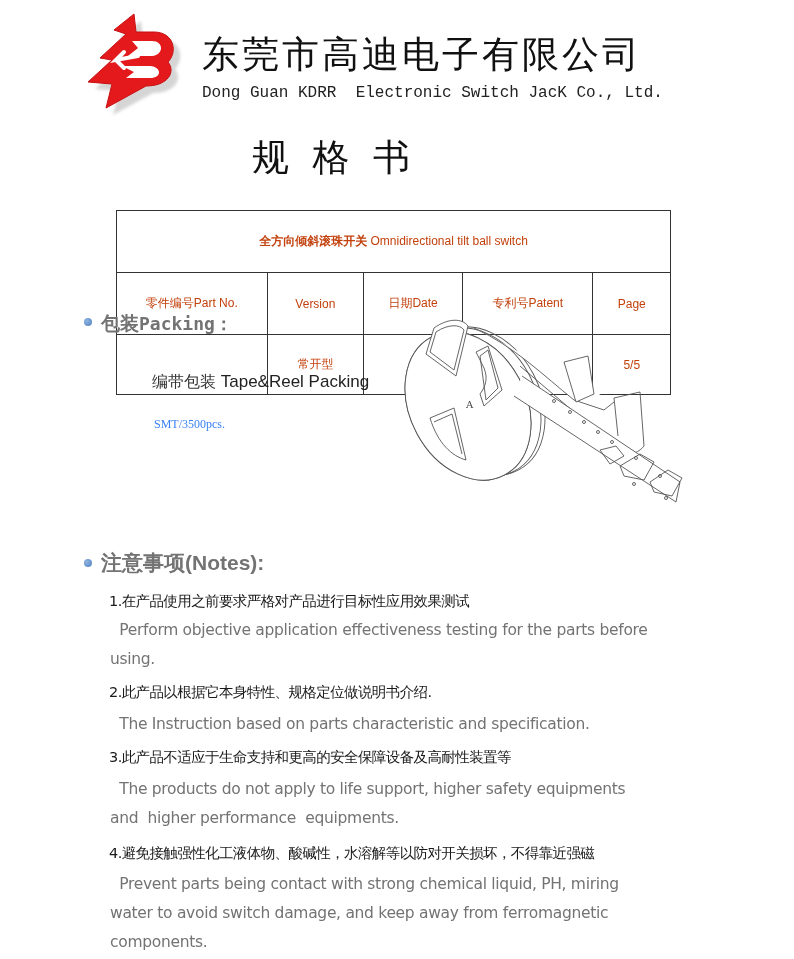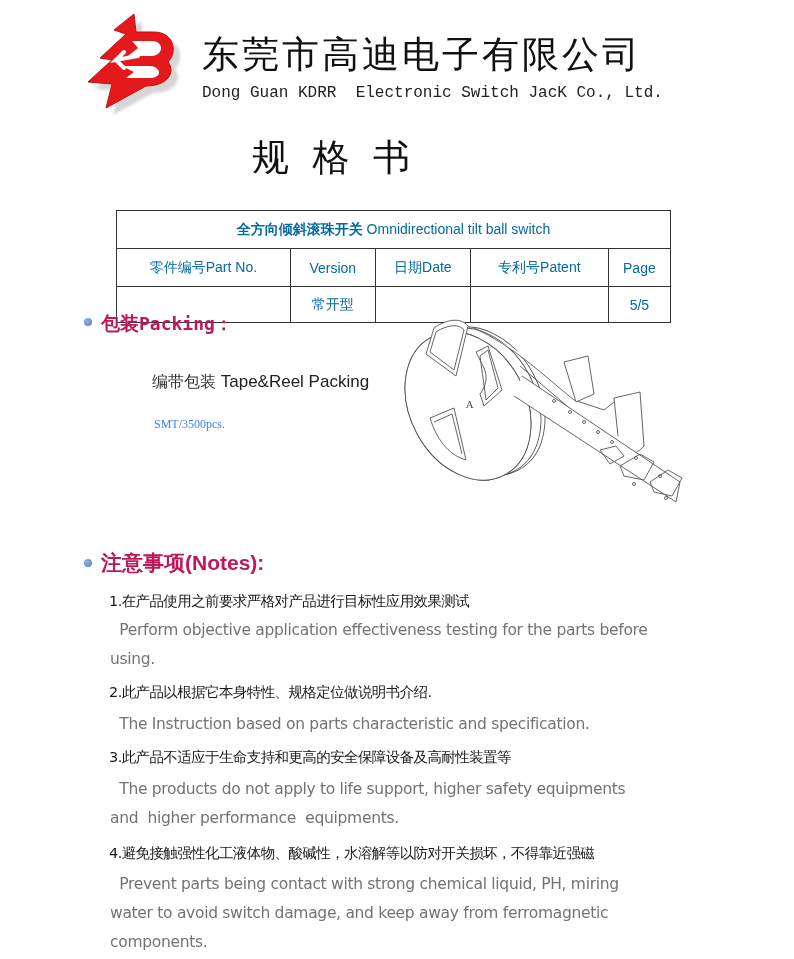--- a/index.html
+++ b/index.html
@@ -14,31 +14,31 @@
                 font-size: 37px; letter-spacing: 3px; color: #111; white-space: nowrap; }
   .company-en { left: 202px; top: 84px; font-family: "Liberation Mono", "DejaVu Sans Mono", monospace;
                 font-size: 16px; color: #222; white-space: pre; }
 
   .doc-title { left: 252px; top: 133px; font-size: 37px; color: #111; white-space: pre;
                font-family: "DejaVu Sans", sans-serif; }
 
   
   table.spec { position: absolute; left: 116px; top: 210px; width: 555px;
                border-collapse: collapse; font-family: "Liberation Sans", sans-serif; }
-  table.spec td { border: 1.5px solid #333; text-align: center; font-size: 14px;
-                  color: #0369a1; padding: 4px; height: 28px; }
+  table.spec td { border: 1.5px solid #333; text-align: center; font-size: 12px;
+                  color: #c2410c; padding: 16px; height: 28px; }
   table.spec tr.r1 td { height: 29px; }
   table.spec tr.r2 td { height: 29px; }
   table.spec tr.r3 td { height: 27px; }
   .b-cn { font-weight: bold; }
 
   
   .bullet { width: 8px; height: 8px; border-radius: 50%;
             background: radial-gradient(circle at 35% 35%, #8fb4e0, #4f7fc0); }
-  .sec-head { font-weight: bold; color: #be185d; white-space: nowrap; }
+  .sec-head { font-weight: bold; color: #737373; white-space: nowrap; }
   .pack-head { left: 101px; top: 311px; font-size: 18px; font-family: "DejaVu Sans Mono", monospace; }
   .pack-head .cn { font-family: "DejaVu Sans", sans-serif; font-size: 19px; }
   .notes-head { left: 101px; top: 549px; font-size: 21px; font-family: "Liberation Sans", sans-serif; }
   .notes-head .cn { font-family: "DejaVu Sans", sans-serif; font-size: 21px; }
 
   .pack-line1 { left: 152px; top: 372px; font-size: 17px; white-space: nowrap;
                 font-family: "Liberation Sans", sans-serif; color: #222; }
   .pack-line1 .cn { font-family: "DejaVu Serif", serif; font-size: 16px; color: #333; }
   .pack-line2 { left: 154px; top: 417px; font-size: 12px; white-space: nowrap;
                 font-family: "Liberation Serif", "DejaVu Serif", serif; color: #3b82f6; }

